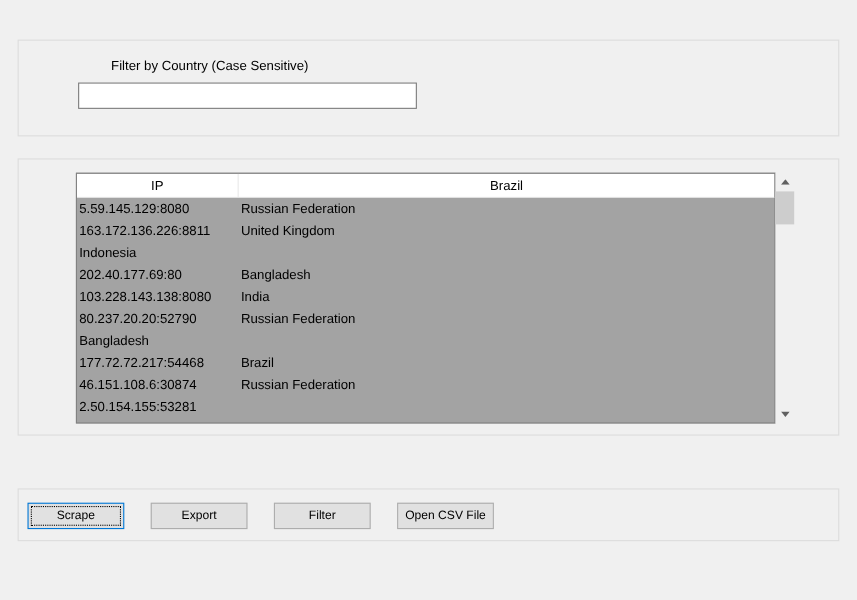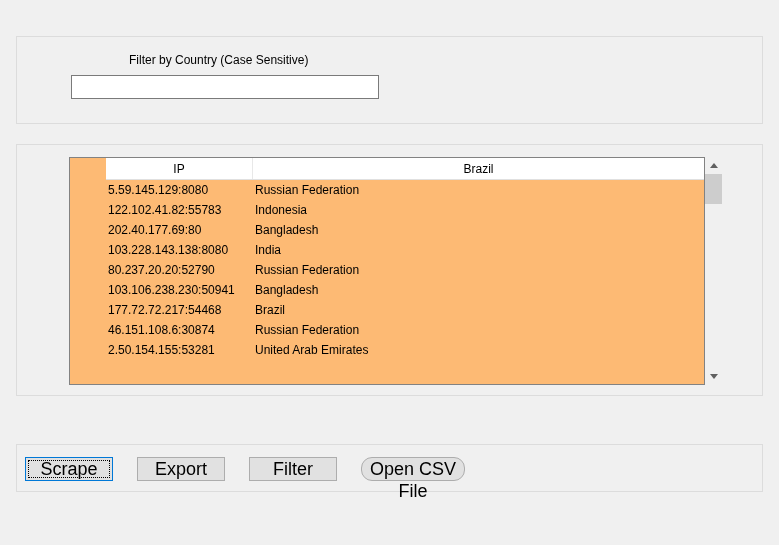--- a/index.html
+++ b/index.html
@@ -16,21 +16,21 @@
       border: 1px solid #dcdcdc;
       margin: 6px 8px;
       position: relative;
     }
     .groupbox-filter {
       height: 88px;
       margin-top: 28px;
       padding: 16px 0 0 0;
     }
     .filter-label {
-      margin-left: 112px;
+      margin-left: 84px;
       margin-bottom: 8px;
     }
     .filter-input {
       margin-left: 54px;
       width: 308px;
       height: 24px;
       border: 1px solid #7a7a7a;
       background: #fff;
       font-family: inherit;
       font-size: 12px;
@@ -42,23 +42,22 @@
       margin-top: 20px;
       padding: 12px 40px 12px 52px;
     }
     .table-wrap {
       display: flex;
       height: 228px;
     }
     .table-container {
       flex: 1;
       border: 1px solid #828282;
-      background: #fdba74;
+      background: #a3a3a3;
       overflow: hidden;
-      padding-left: 36px;
     }
     .table-header {
       display: flex;
       height: 22px;
       border-bottom: 1px solid #e0e0e0;
       background: #fff;
     }
     .table-header .col {
       text-align: center;
       line-height: 22px;
@@ -113,31 +112,31 @@
       margin-top: 48px;
       padding: 12px 8px;
       display: flex;
       gap: 24px;
     }
     .btn {
       height: 24px;
       background: #e1e1e1;
       border: 1px solid #adadad;
       font-family: inherit;
-      font-size: 18px;
+      font-size: 11px;
       color: #000;
       cursor: pointer;
       text-align: center;
       line-height: 22px;
       padding: 0;
     }
     .btn-scrape { width: 88px; border: 1px solid #0078d7; outline: 1px dotted #000; outline-offset: -4px; }
     .btn-filter { width: 88px; }
     .btn-export { width: 88px; }
-    .btn-open { width: 104px; border-radius: 11px; }
+    .btn-open { width: 88px; }
   </style>
 </head>
 <body>
 
 <div class="groupbox groupbox-filter">
   <div class="filter-label">Filter by Country (Case Sensitive)</div>
   <input type="text" class="filter-input" value="" style="">
 </div>
 
 <div class="groupbox groupbox-table">
@@ -146,50 +145,51 @@
       <div class="table-header">
         <div class="col col-ip">IP</div>
         <div class="col col-country">Brazil</div>
       </div>
       <div class="table-body" id="table-body">
           <div class="table-row">
             <div class="cell cell-ip">5.59.145.129:8080</div>
             <div class="cell cell-country">Russian Federation</div>
           </div>
           <div class="table-row">
-            <div class="cell cell-ip">122.102.41.82:55783</div>
+            <div class="cell cell-ip">163.172.136.226:8811</div>
+            <div class="cell cell-country">United Kingdom</div>
+          </div>
+          <div class="table-row">
             <div class="cell cell-country">Indonesia</div>
           </div>
           <div class="table-row">
             <div class="cell cell-ip">202.40.177.69:80</div>
             <div class="cell cell-country">Bangladesh</div>
           </div>
           <div class="table-row">
             <div class="cell cell-ip">103.228.143.138:8080</div>
             <div class="cell cell-country">India</div>
           </div>
           <div class="table-row">
             <div class="cell cell-ip">80.237.20.20:52790</div>
             <div class="cell cell-country">Russian Federation</div>
           </div>
           <div class="table-row">
-            <div class="cell cell-ip">103.106.238.230:50941</div>
             <div class="cell cell-country">Bangladesh</div>
           </div>
           <div class="table-row">
             <div class="cell cell-ip">177.72.72.217:54468</div>
             <div class="cell cell-country">Brazil</div>
           </div>
           <div class="table-row">
             <div class="cell cell-ip">46.151.108.6:30874</div>
             <div class="cell cell-country">Russian Federation</div>
           </div>
           <div class="table-row">
             <div class="cell cell-ip">2.50.154.155:53281</div>
-            <div class="cell cell-country">United Arab Emirates</div>
           </div>
         </div>
     </div>
     <div class="scrollbar">
       <div class="scroll-btn">
         <svg width="8" height="5" viewBox="0 0 8 5">
             <path d="M0,5 L4,0 L8,5 Z" fill="#606060"></path>
           </svg>
       </div>
       <div class="scroll-track">

